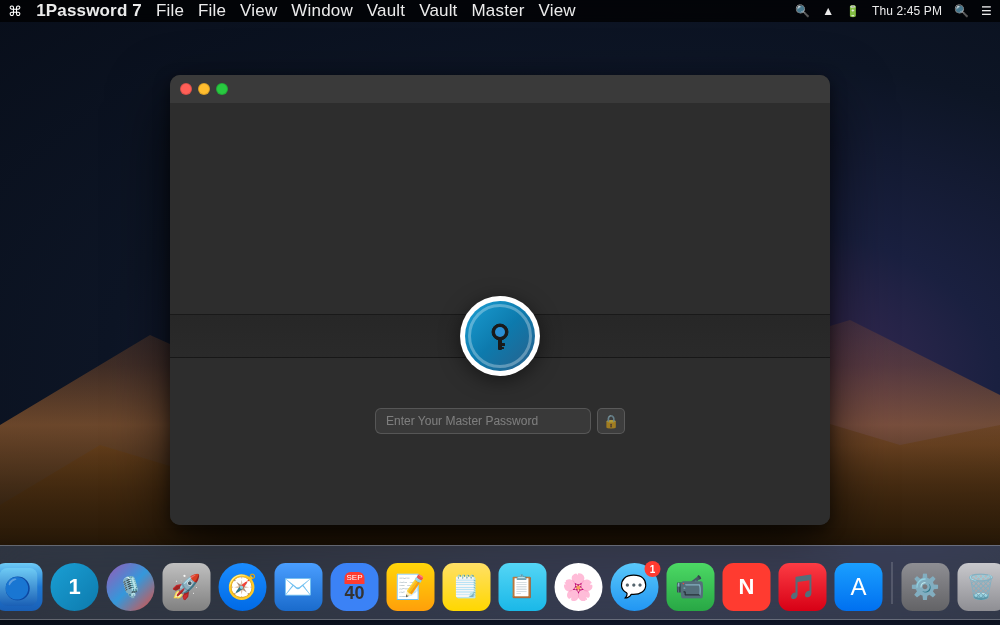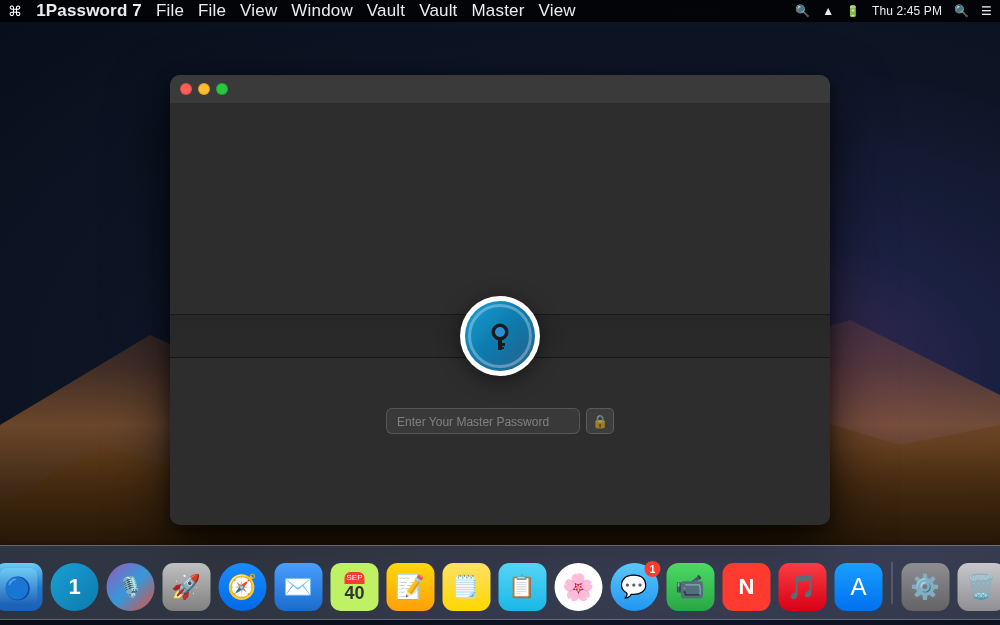--- a/index.html
+++ b/index.html
@@ -208,28 +208,28 @@
     }
 
     
     .password-field-container {
       display: flex;
       align-items: center;
       gap: 6px;
     }
 
     .password-input {
-      width: 194px;
+      width: 216px;
       height: 26px;
       background: rgba(255,255,255,0.06);
       border: 1px solid rgba(255,255,255,0.15);
       border-radius: 6px;
       padding: 12px 10px;
       color: rgba(255,255,255,0.5);
-      font-size: 16px;
+      font-size: 12px;
       outline: none;
       caret-color: white;
     }
 
     .password-input::placeholder {
       color: rgba(255,255,255,0.35);
       font-size: 12px;
     }
 
     .lock-button {
@@ -452,21 +452,21 @@
     </div>
   </div>
 
   <div class="dock-item">
     <div class="dock-icon mail-icon">
       <span style="font-size:24px;">✉️</span>
     </div>
   </div>
 
   <div class="dock-item">
-    <div class="dock-icon" style="background:#bef264; border-radius:10px;">
+    <div class="dock-icon" style="background:#3b82f6; border-radius:16px;">
       <div style="text-align:center; line-height:1;">
         <div style="background:#ff3b30; color:white; font-size:8px; border-radius:6px 6px 0 0; padding:2px 0; width:100%;">SEP</div>
         <div style="font-size:18px; font-weight:bold; color:#333;">40</div>
       </div>
     </div>
   </div>
 
   <div class="dock-item">
     <div class="dock-icon notes-icon">
       <span style="font-size:24px;">📝</span>

